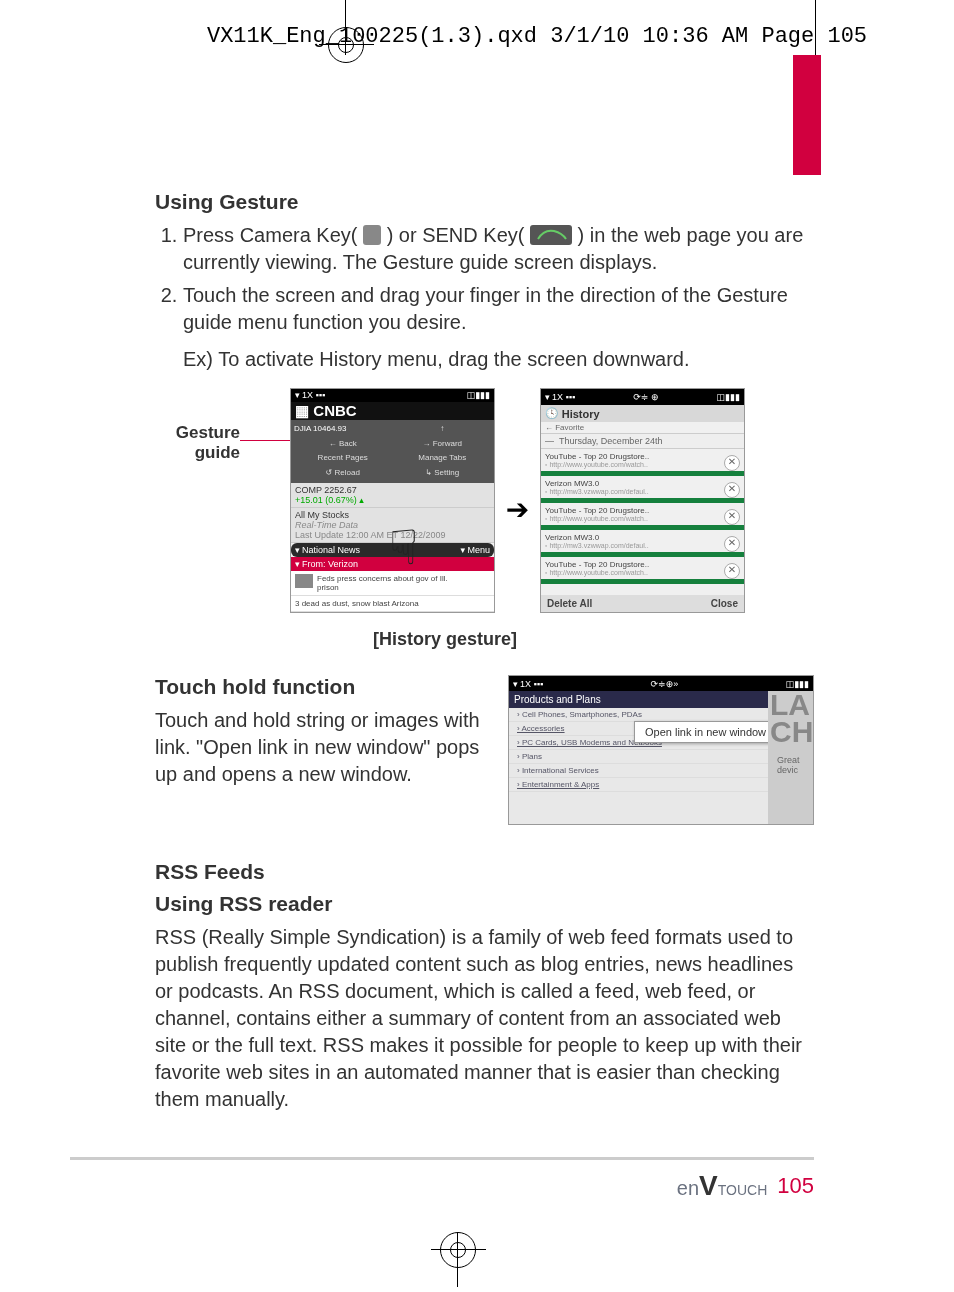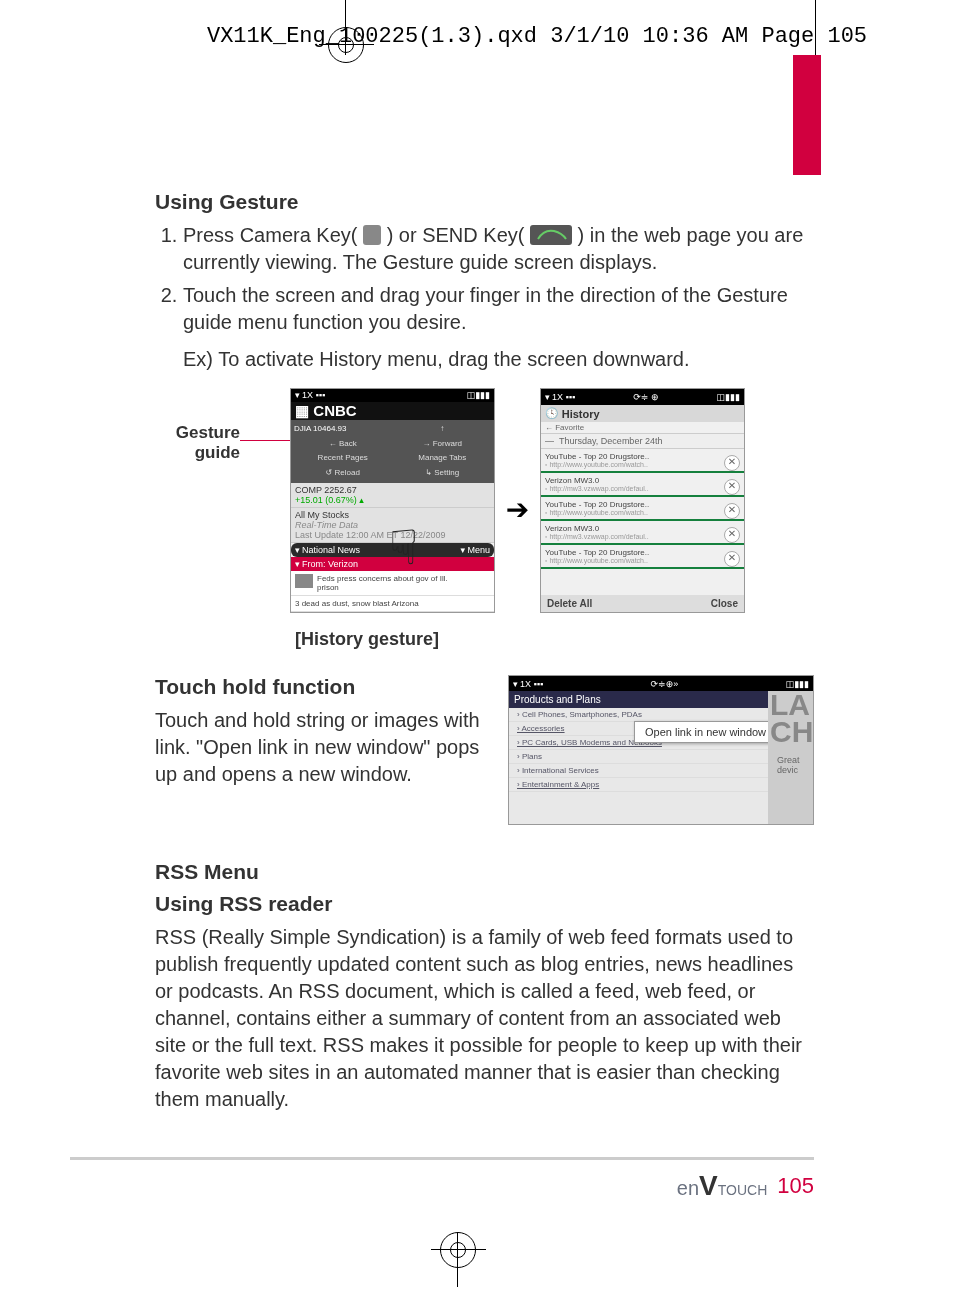--- a/index.html
+++ b/index.html
@@ -256,21 +256,21 @@
   }
   .date-bar {
     background: #eee;
     font-size: 9px;
     padding: 2px 4px;
     border-bottom: 1px solid #ccc;
     color: #666;
   }
   .hist-item {
     padding: 3px 4px 3px 4px;
-    border-bottom: 2px solid #15803d;
+    border-bottom: 5px solid #15803d;
     font-size: 8px;
     color: #444;
     position: relative;
   }
   .hist-item .url {
     color: #999;
     font-size: 7px;
   }
   .hist-close {
     position: absolute;
@@ -293,20 +293,21 @@
     justify-content: space-between;
     padding: 3px 6px;
     font-size: 10px;
     color: #444;
     font-weight: bold;
   }
   .caption {
     font-weight: bold;
     font-size: 18px;
     color: #333;
+    text-align: center;
     margin-top: 16px;
   }
   .touch-hold-row {
     display: flex;
     gap: 3px;
     margin: 25px 0 20px 0;
   }
   .touch-hold-text {
     flex: 0 0 350px;
   }
@@ -599,21 +600,21 @@
       <div class="th-item" style="text-decoration:underline">› Entertainment &amp; Apps</div>
       <div class="popup">Open link in new window</div>
       <div class="right-block">
         <div class="big">LA</div>
         <div class="big">CH</div>
         <div class="small">Great devic</div>
       </div>
     </div>
   </div>
 
-  <div class="h-section" style="margin-top:35px">RSS Menu</div>
+  <div class="h-section" style="margin-top:35px">RSS Feeds</div>
   <div class="h-section">Using RSS reader</div>
   <div class="body-text">RSS (Really Simple Syndication) is a family of web feed formats used to publish frequently updated content such as blog entries, news headlines or podcasts. An RSS document, which is called a feed, web feed, or channel, contains either a summary of content from an associated web site or the full text. RSS makes it possible for people to keep up with their favorite web sites in an automated manner that is easier than checking them manually.</div>
 
 </div>
 
 <div class="footer">
   <span class="env-logo">
     <span>en</span><b>V</b><span style="font-size:14px">TOUCH</span>
   </span>
   <span class="page-num">105</span>

